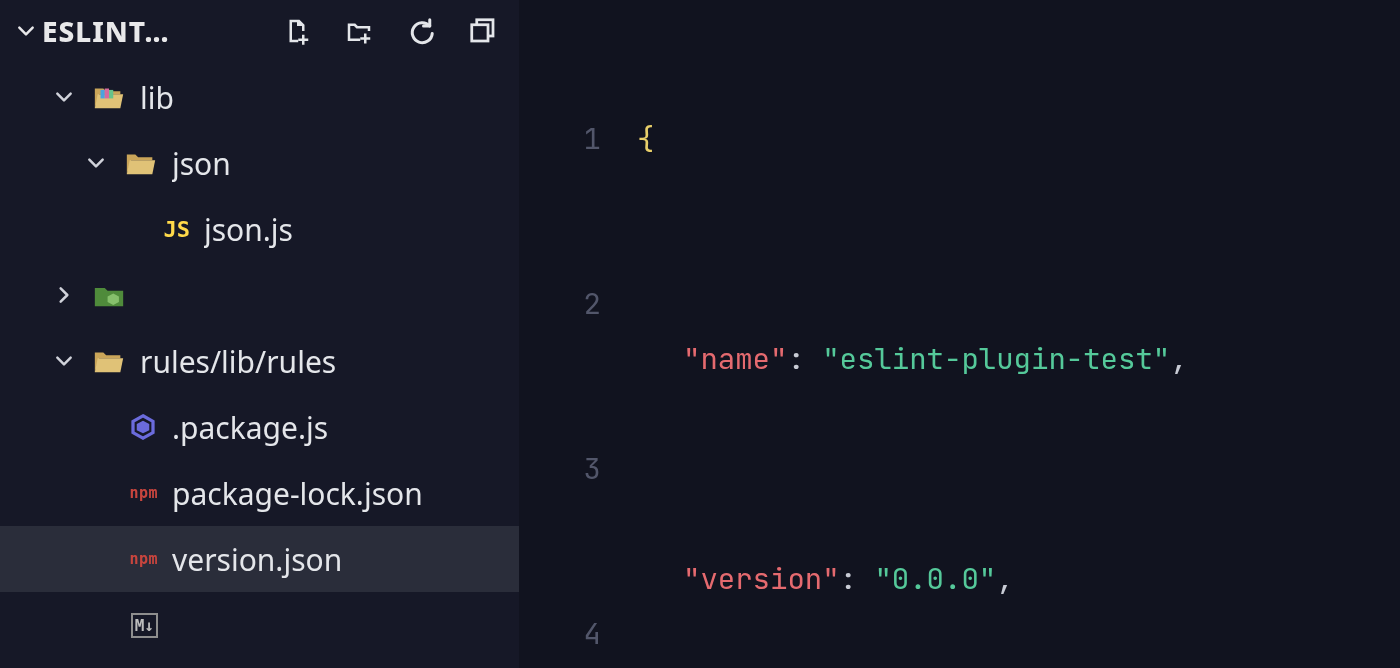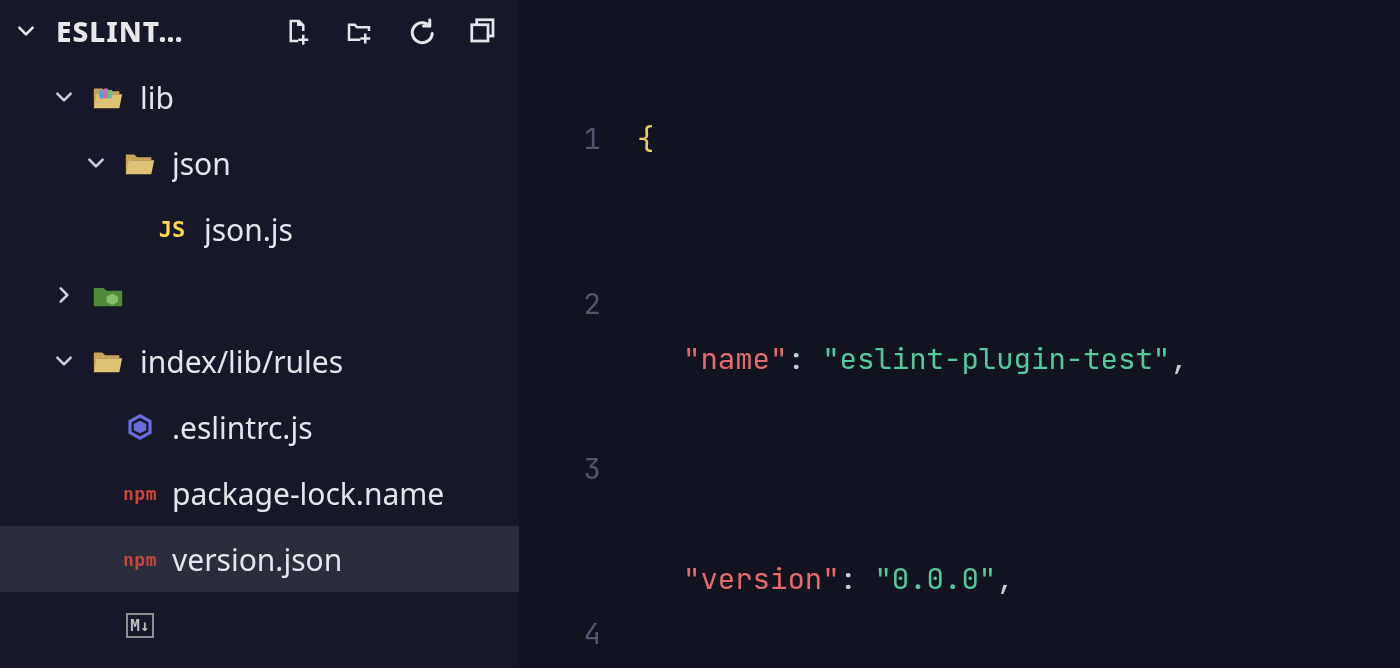--- a/index.html
+++ b/index.html
@@ -16,21 +16,21 @@
   .sidebar {
     width: 519px;
     background: #161827;
     display: flex; flex-direction: column;
     user-select: none;
   }
   .sb-header {
     height: 62px;
     display: flex; align-items: center;
     padding: 0 12px 0 14px;
-    gap: 18px;
+    gap: 4px;
   }
   .sb-header .chev { width: 24px; display:flex; justify-content:center; color:#e8e8ea; }
   .sb-title {
     flex: 1;
     font-size: 28px;
     font-weight: 800;
     letter-spacing: 1px;
     color: #e8e8ea;
     overflow: hidden; text-overflow: ellipsis; white-space: nowrap;
   }
@@ -41,31 +41,31 @@
   .row {
     display:flex; align-items:center;
     height: 66px;
     gap: 14px;
     font-size: 30px;
     color: #e4e6ea;
     cursor: pointer;
   }
   .row.selected { background:#2a2d3a; }
   .row .twisty { width:24px; display:flex; justify-content:center; color:#d0d2da; }
-  .row .ficon { width:36px; height:36px; display:flex; align-items:center; justify-content:center; }
+  .row .ficon { width:36px; height:36px; display:flex; align-items:center; justify-content:flex-end; }
   .row .label { flex:1; white-space:nowrap; overflow:hidden; text-overflow:ellipsis; }
   .indent { display:inline-block; }
   .i1 { width: 38px; }
   .i2 { width: 70px; }
   .i3 { width: 102px; }
 
   
   .folder svg, .folder-open svg { fill:#e0c277; }
   .jsbadge { color:#ffd94a; font-weight:800; font-size:22px; font-family: ui-monospace, monospace; }
-  .npm-badge { color:#c8453e; font-weight:800; font-size:18px; font-family: ui-monospace, monospace; letter-spacing:0.5px; }
+  .npm-badge { color:#c8453e; font-weight:800; font-size:15px; font-family: ui-monospace, monospace; letter-spacing:0.5px; }
   .mdicon { color:#bdbdbd; font-size:16px; border:2px solid #8e8e8e; padding:1px 2px; font-weight:700; font-family:ui-monospace,monospace; }
 
   
   .editor {
     flex:1;
     display:flex;
     background:#11131f;
     font-family: "SFMono-Regular","JetBrains Mono","Fira Code",Menlo,Consolas,ui-monospace,monospace;
     font-size: 29px;
     line-height: 55px;
@@ -205,42 +205,42 @@
           <svg width="20" height="20" viewBox="0 0 24 24">
               <path d="M4 8l8 8 8-8" stroke="#d0d2da" stroke-width="3" fill="none" stroke-linecap="round" stroke-linejoin="round"></path>
             </svg>
         </span>
         <span class="ficon folder-open">
           <svg width="34" height="30" viewBox="0 0 24 20">
               <path d="M2 4h6l2 2h10v2H5l-3 10z" fill="#caa559"></path>
               <path d="M4 8h18l-2 10H2z" fill="#e0c277"></path>
             </svg>
         </span>
-        <span class="label">index/lib/rules</span>
+        <span class="label">rules/lib/rules</span>
       </div>
 
       <div class="row">
         <span class="indent i2"></span>
         <span class="twisty"></span>
         <span class="ficon">
           <svg width="30" height="30" viewBox="0 0 24 24">
               <polygon points="12,3 20,7.5 20,16.5 12,21 4,16.5 4,7.5" fill="none" stroke="#6b6bdc" stroke-width="2.6"></polygon>
               <polygon points="12,7 17,9.5 17,14.5 12,17 7,14.5 7,9.5" fill="#6b6bdc"></polygon>
             </svg>
         </span>
-        <span class="label">.eslintrc.js</span>
+        <span class="label">.package.js</span>
       </div>
 
       <div class="row">
         <span class="indent i2"></span>
         <span class="twisty"></span>
         <span class="ficon">
             <span class="npm-badge">npm</span>
           </span>
-        <span class="label">package-lock.name</span>
+        <span class="label">package-lock.json</span>
       </div>
 
       <div class="row selected">
         <span class="indent i2"></span>
         <span class="twisty"></span>
         <span class="ficon">
             <span class="npm-badge">npm</span>
           </span>
         <span class="label">version.json</span>
       </div>

